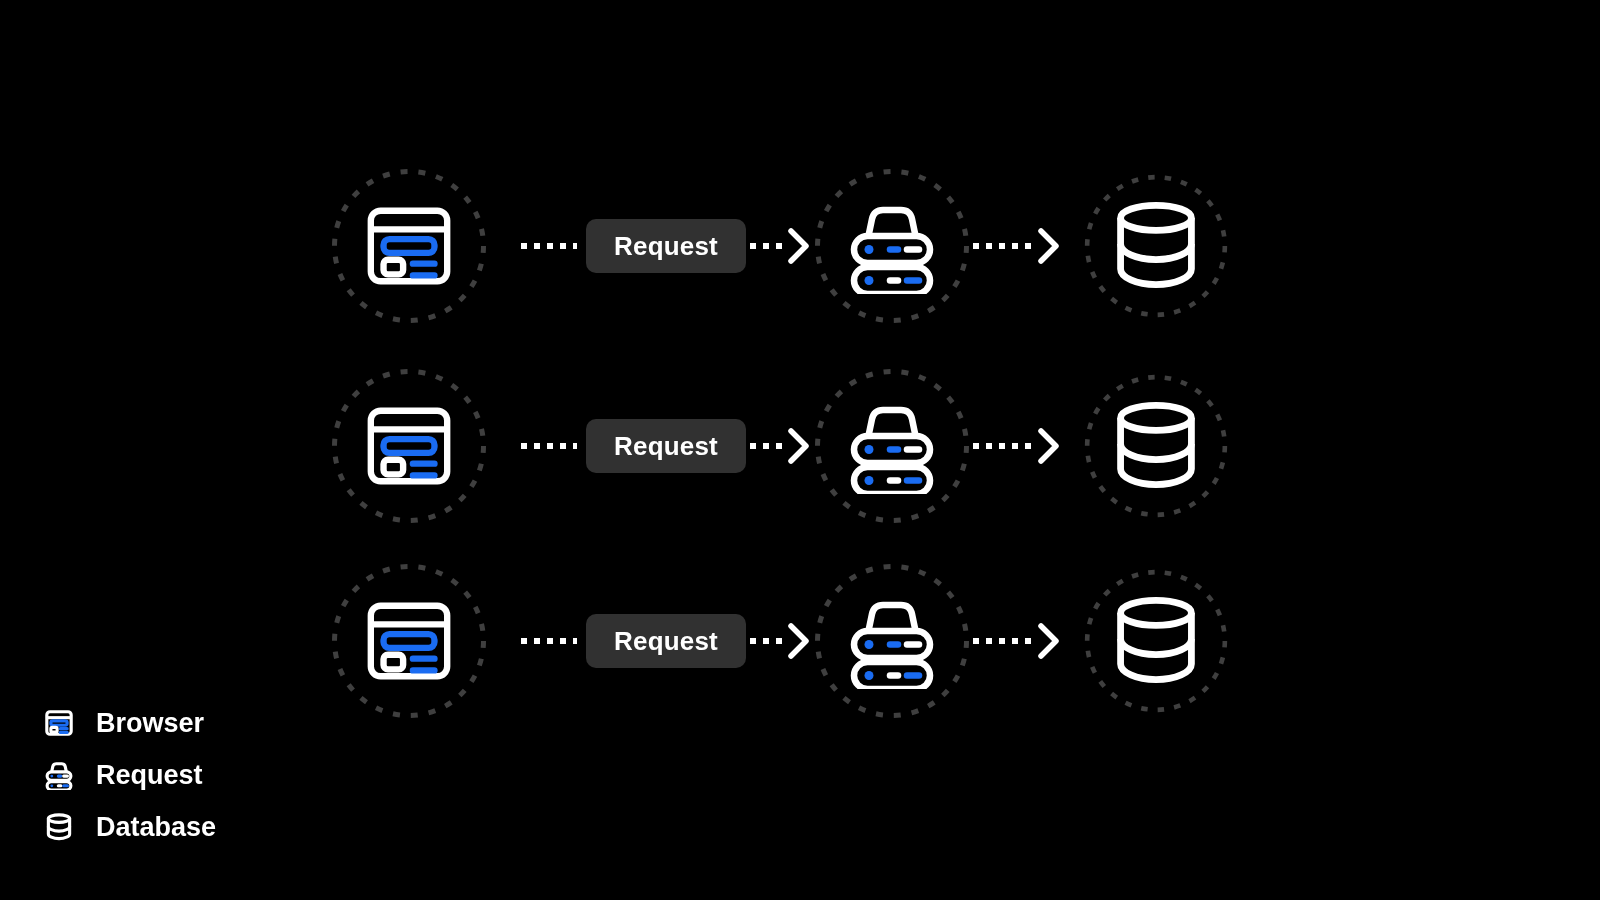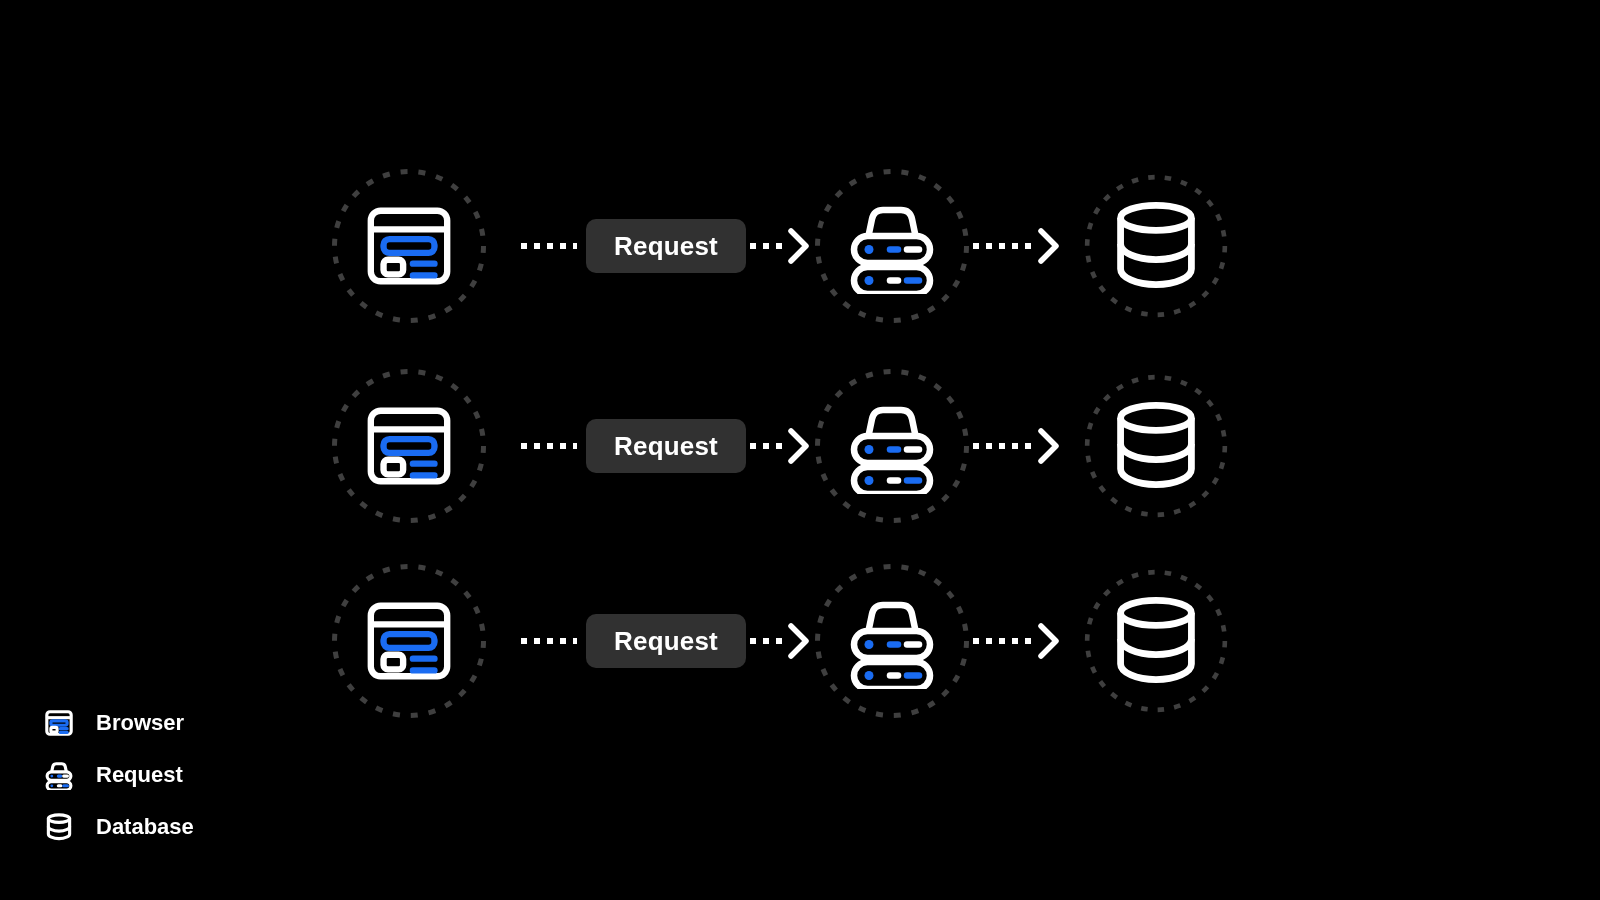--- a/index.html
+++ b/index.html
@@ -37,21 +37,21 @@
     color:var(--request-pill-text);font-size:26px;font-weight:700;
     letter-spacing:.2px;
   }
   .legend{
     position:absolute;left:44px;top:708px;
     display:flex;flex-direction:column;gap:22px;
   }
   .legend-item{display:flex;align-items:center;gap:22px;height:30px;--icon-sw:10;}
   .legend-item .icon{display:block;}
   .legend-label{
-    color:var(--legend-text);font-size:22px;font-weight:700;line-height:30px;
+    color:var(--legend-text);font-size:27px;font-weight:700;line-height:30px;
   }
   svg{display:block;}
 </style>
 </head>
 <body>
 
 <svg width="0" height="0" style="position:absolute" aria-hidden="true">
   <defs>
     <symbol id="sym-browser" viewBox="0 0 96 96">
       <rect x="9" y="12" width="78" height="72" rx="10" style="fill:none;stroke:var(--icon-stroke,#fff);stroke-width:var(--icon-sw,6.5)"></rect>

